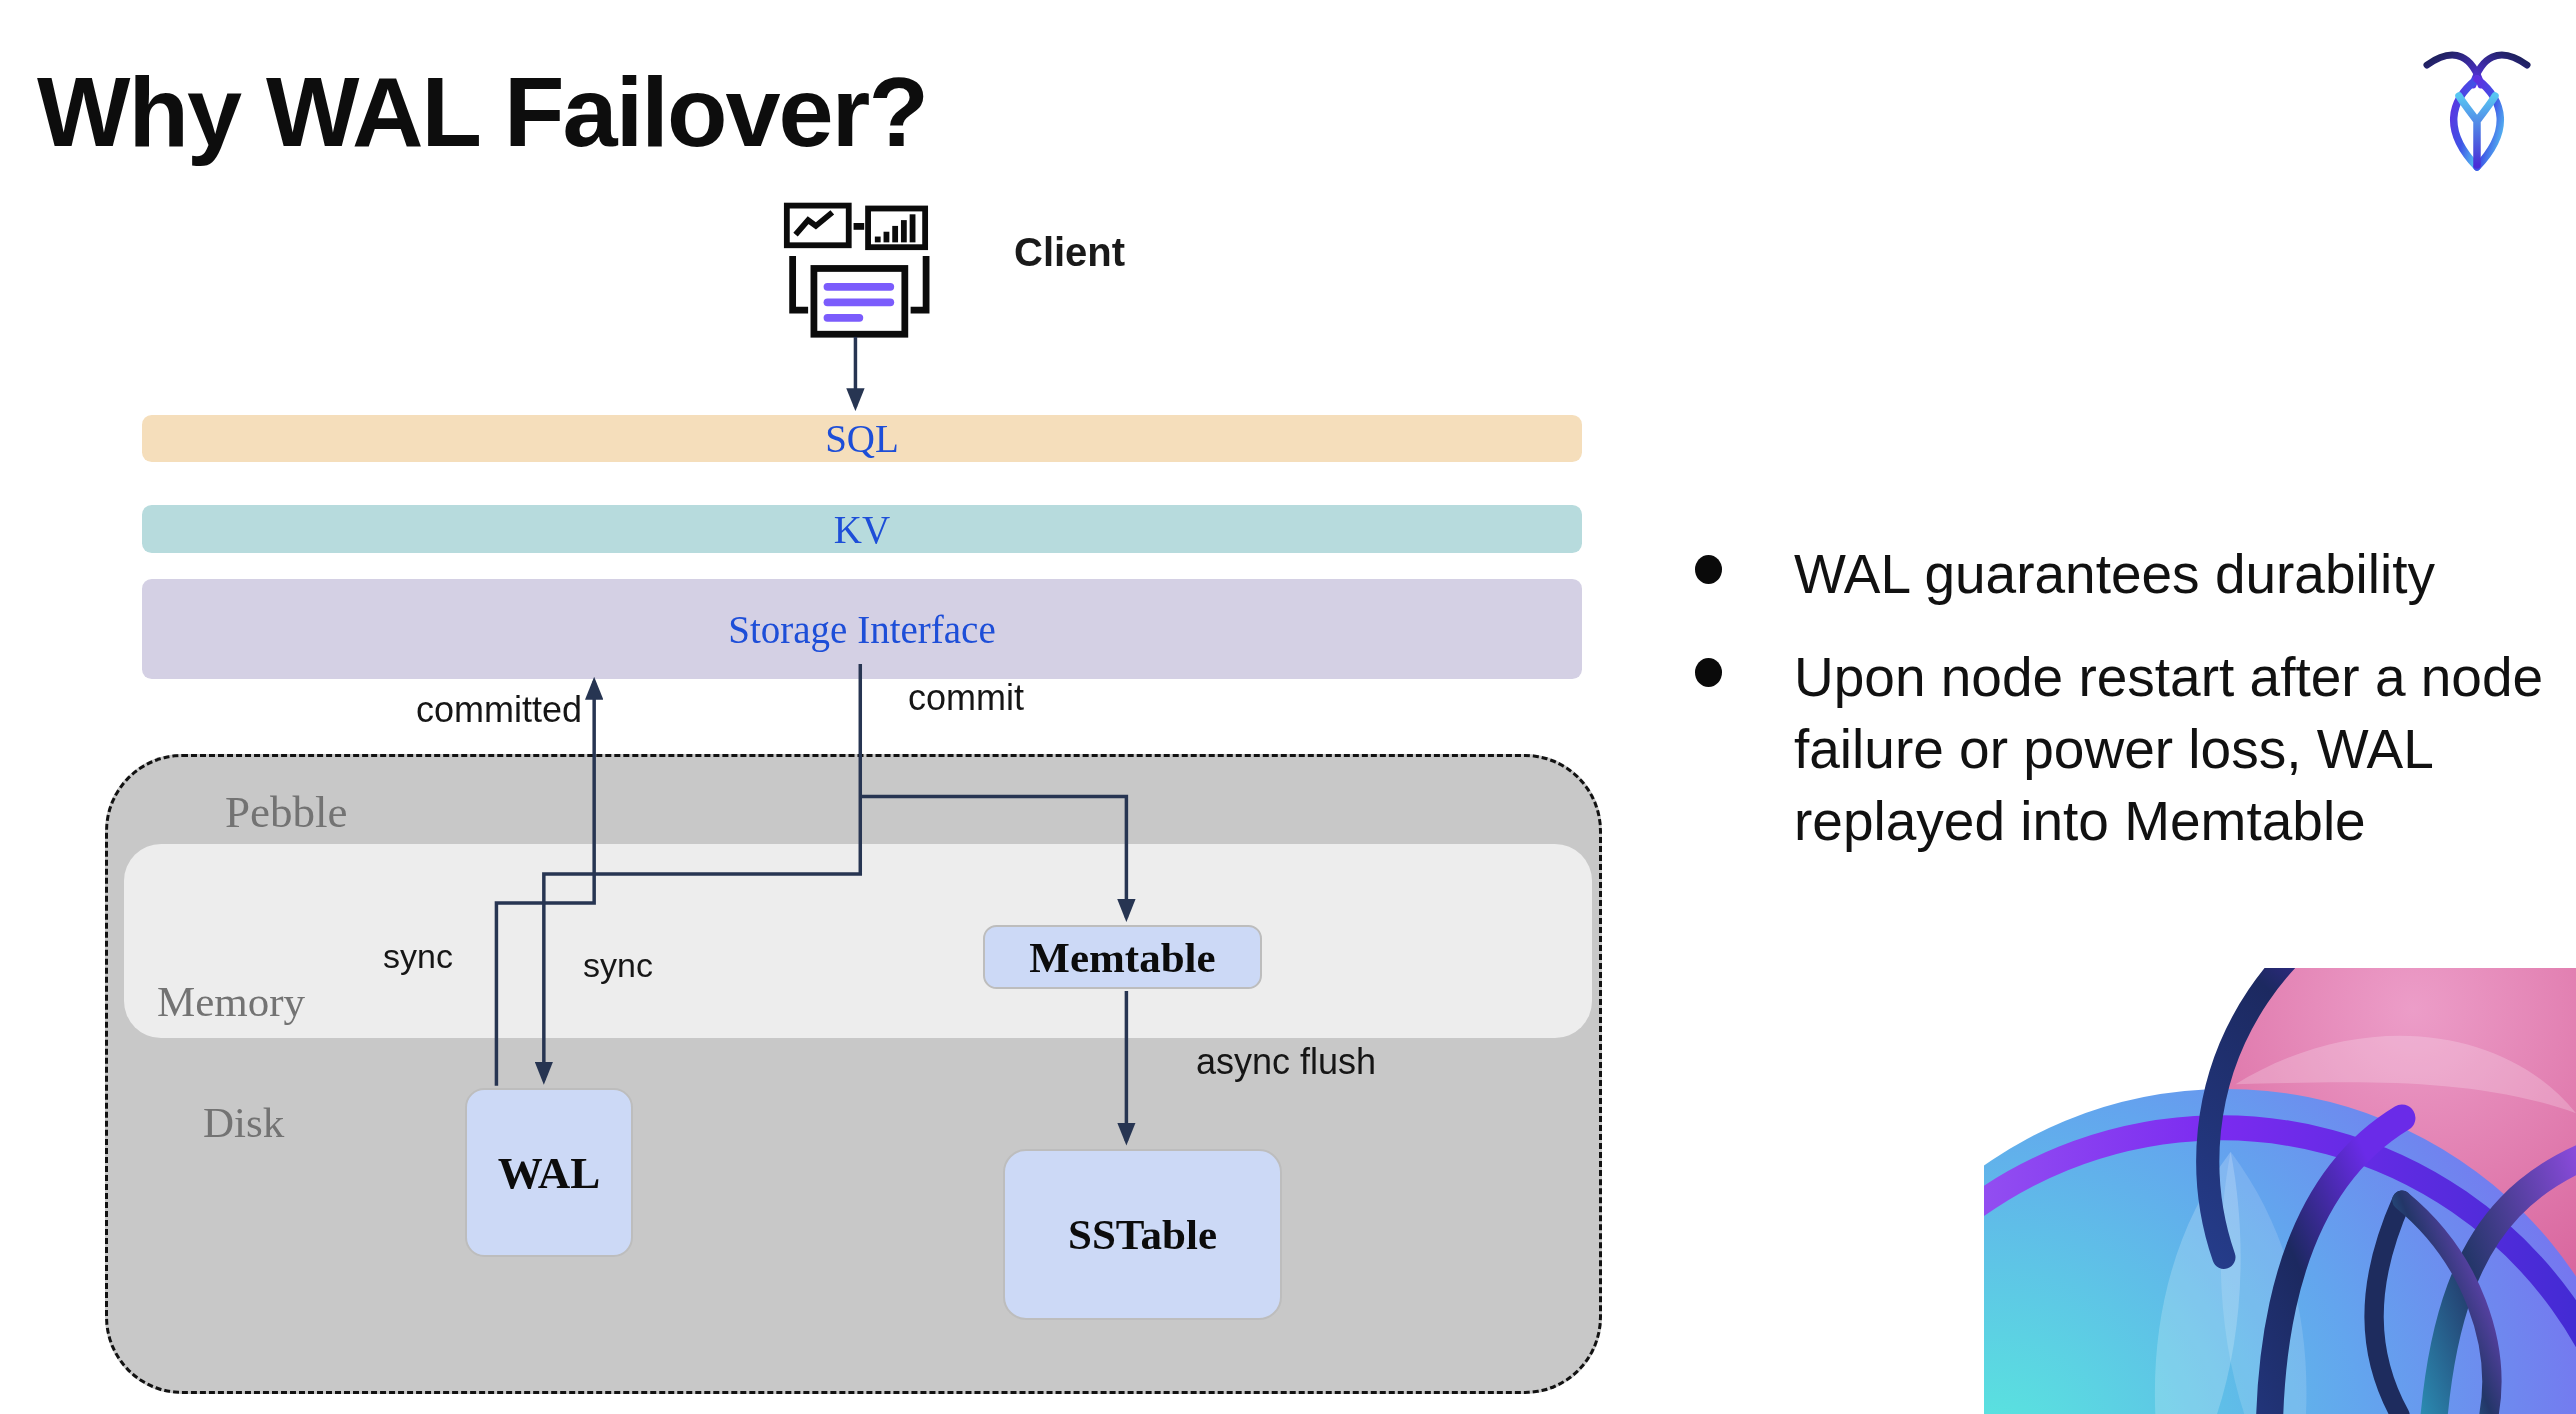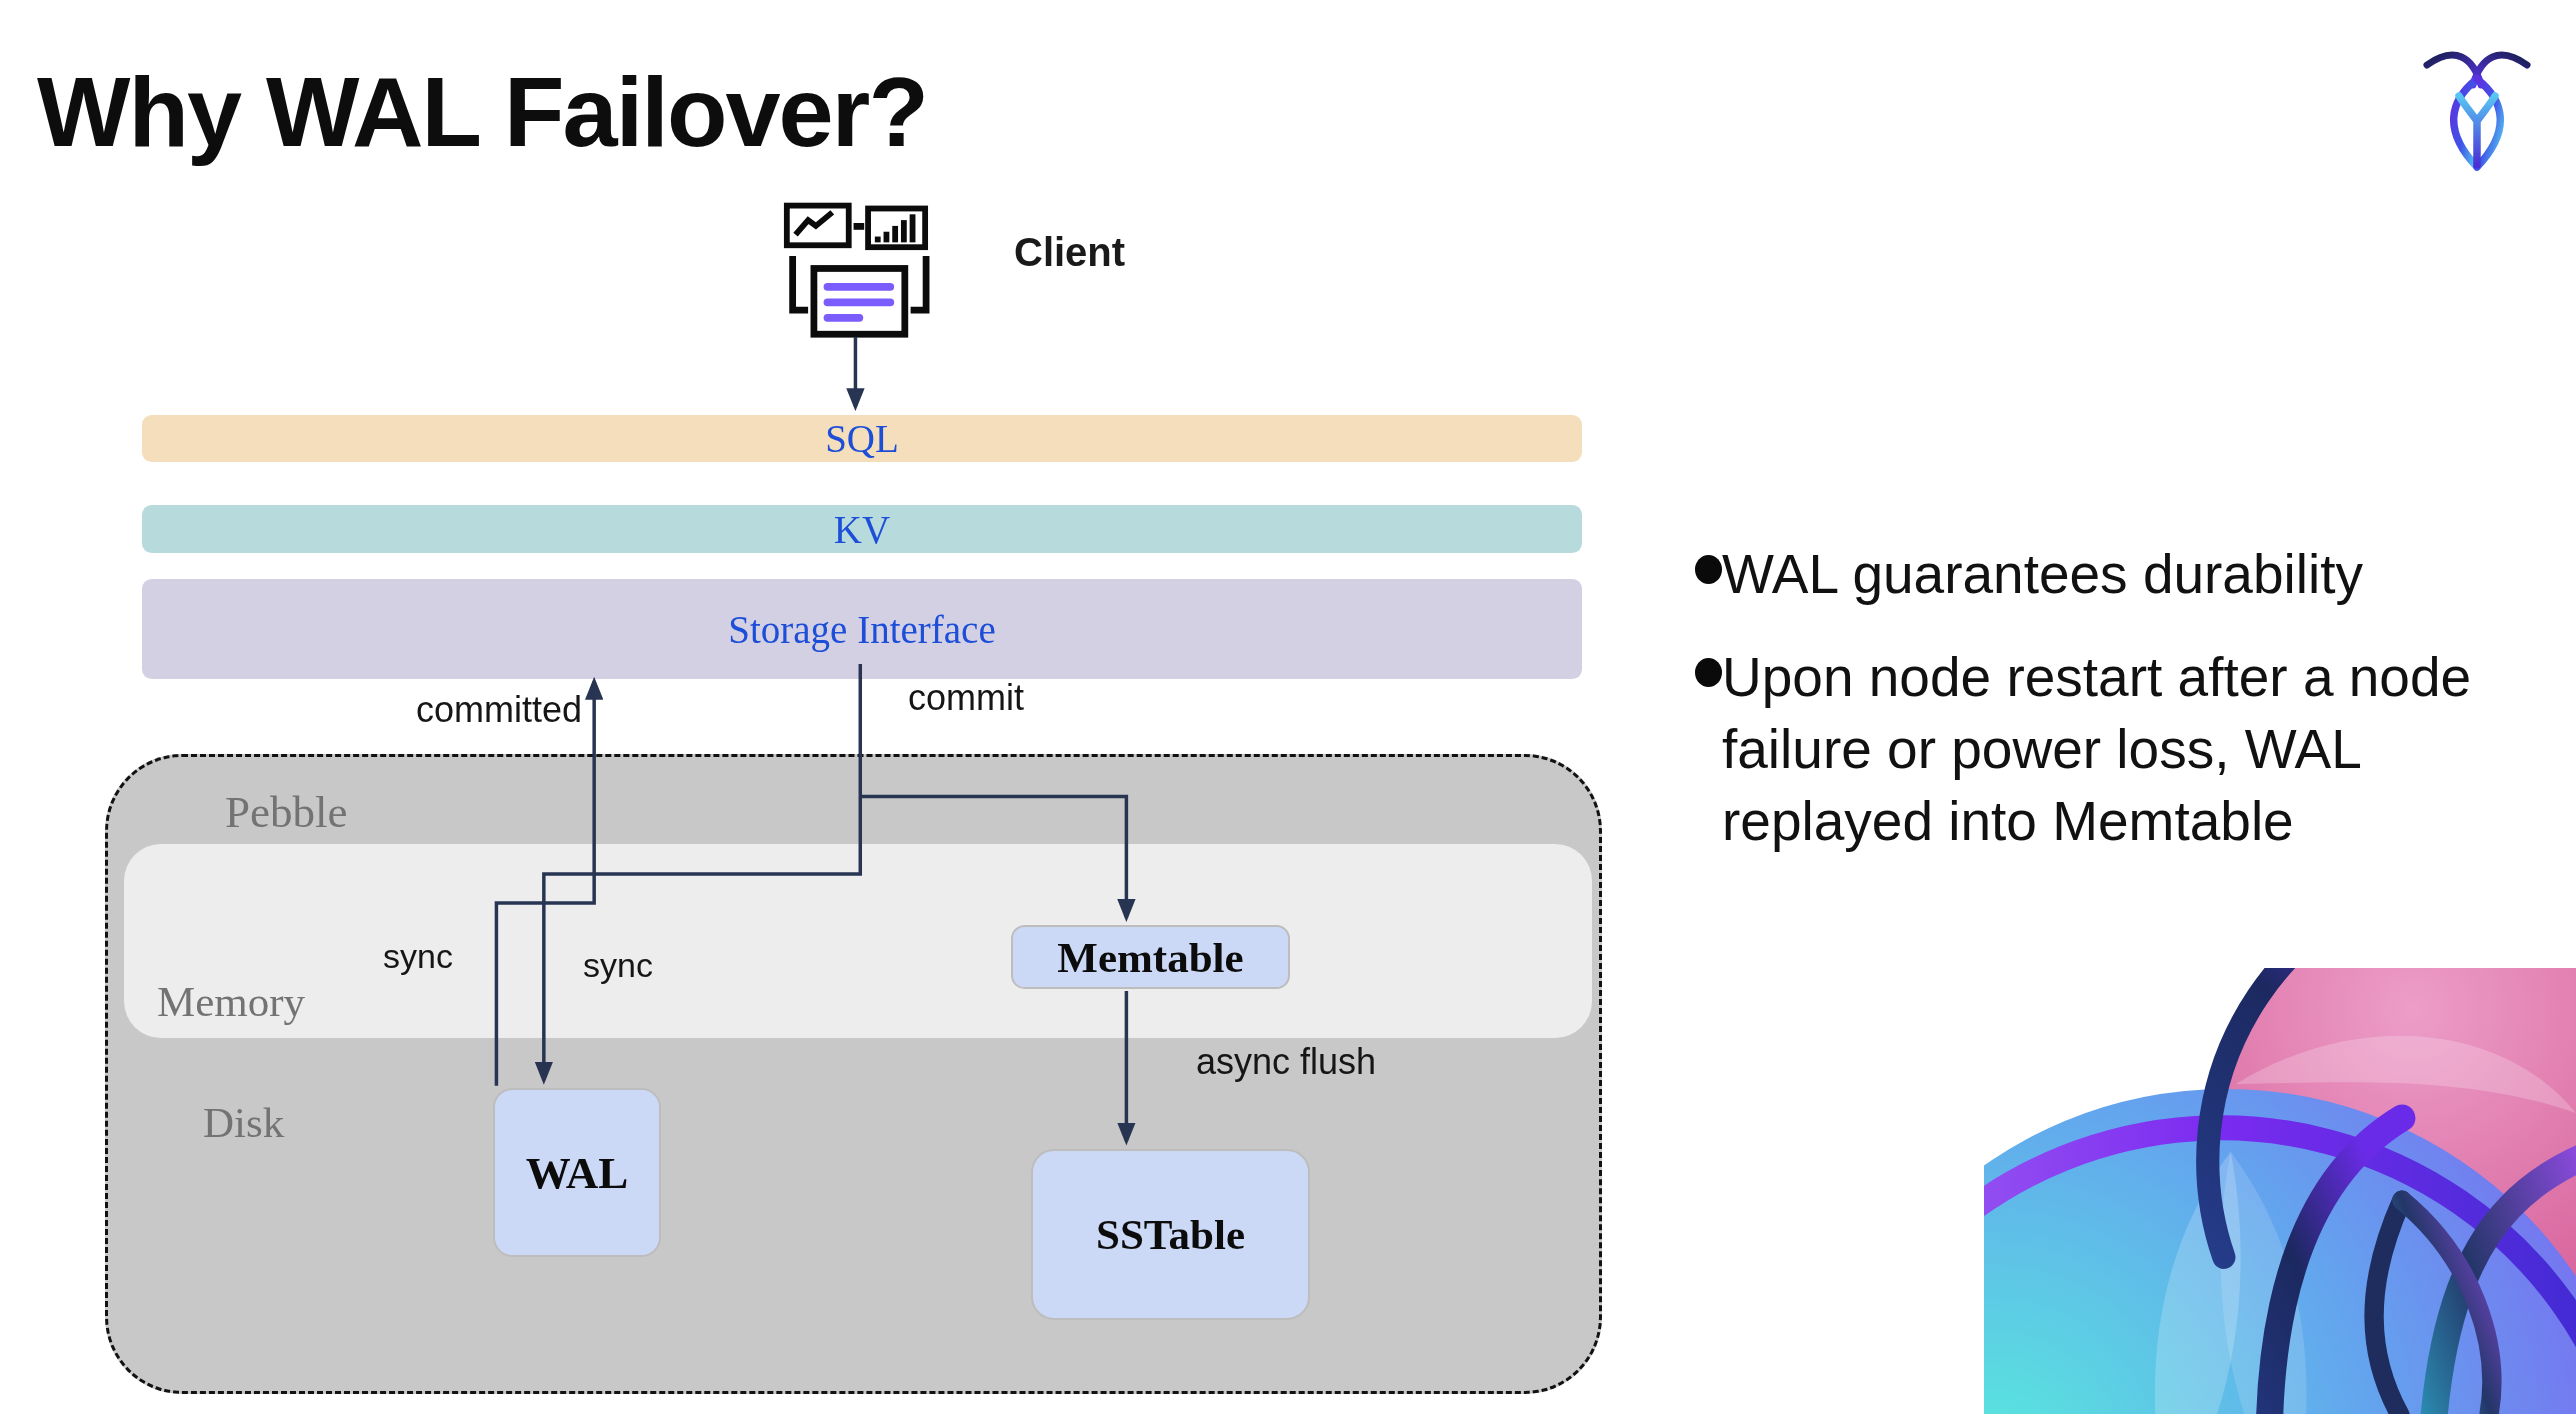--- a/index.html
+++ b/index.html
@@ -30,31 +30,31 @@
   .edge-label{font-size:36px;color:#161616;}
   #lbl-committed{left:416px;top:689px;}
   #lbl-commit{left:908px;top:677px;}
   #lbl-sync-left{left:383px;top:937px;font-size:34px;}
   #lbl-sync-right{left:583px;top:946px;font-size:34px;}
   #lbl-async{left:1196px;top:1041px;}
   #lbl-client{left:1014px;top:230px;font-size:40px;color:#1a1a1a;font-weight:bold;}
 
   
   .bluebox{background:#CCD9F6;border:2.9px solid #BDBDBD;border-radius:15.5px;box-sizing:border-box;
-           display:flex;align-items:center;justify-content:center;font-weight:700;color:#0c0c0c;z-index:6;margin-left:28px;}
+           display:flex;align-items:center;justify-content:center;font-weight:700;color:#0c0c0c;z-index:6;}
   #box-wal{left:465px;top:1088px;width:168px;height:169px;font-size:45px;border-radius:19.4px;}
   #box-memtable{left:983px;top:925px;width:279px;height:64px;font-size:43px;border-radius:13.5px;}
   #box-sstable{left:1003px;top:1149px;width:279px;height:171px;font-size:43px;border-radius:23px;}
 
   
   .bullet-row{left:1695px;width:871px;display:flex;align-items:flex-start;}
   #bullet-row-1{top:538px;}
   #bullet-row-2{top:641px;}
   .bullet-dot{width:27px;height:29px;border-radius:50%;background:#0a0a0a;margin-top:17.4px;flex:0 0 27px;}
-  .bullet-text{font-size:55px;line-height:72px;color:#111111;max-width:774px;}
+  .bullet-text{margin-left:72px;font-size:55px;line-height:72px;color:#111111;max-width:774px;}
 
   #arrow-layer{left:0;top:0;z-index:5;pointer-events:none;}
   #client-icon{left:779px;top:194px;z-index:4;}
   #crdb-logo{left:2417px;top:41px;}
   #brand-art{left:1984px;top:968px;}
 </style>
 </head>
 <body>
 
 <div id="title" class="abs">Why WAL Failover?</div>

